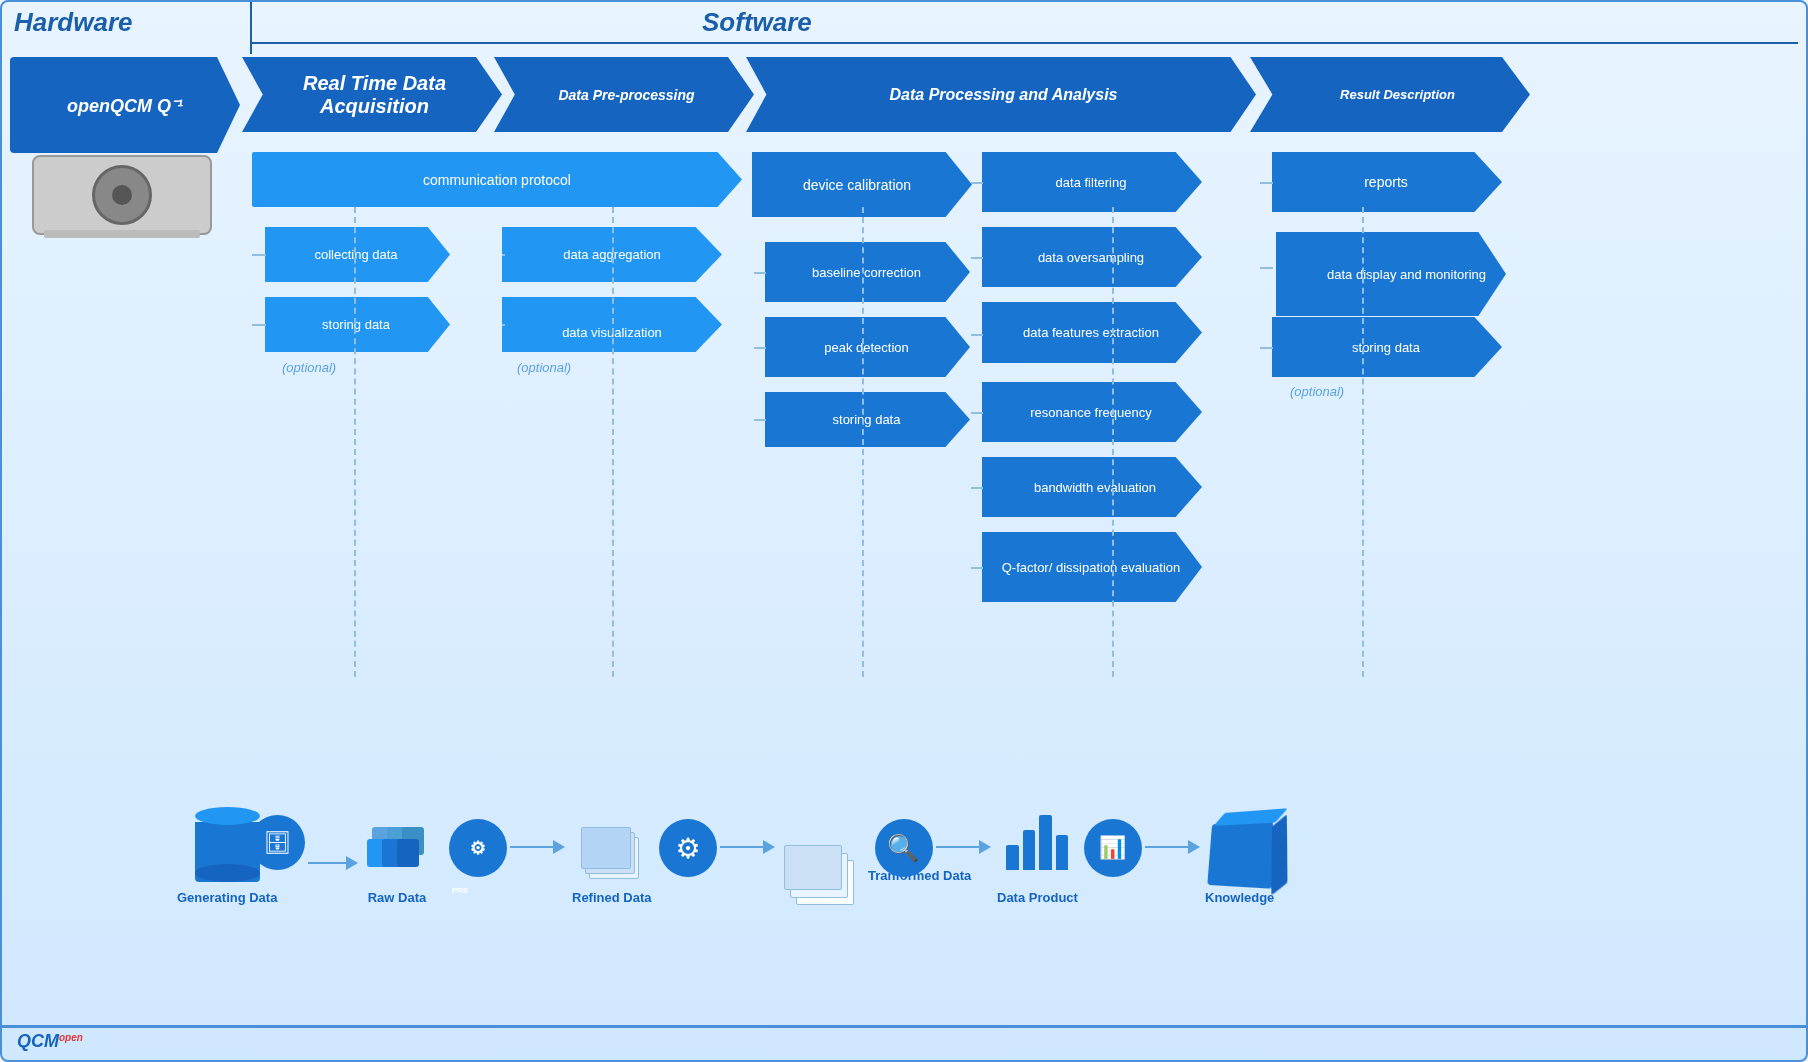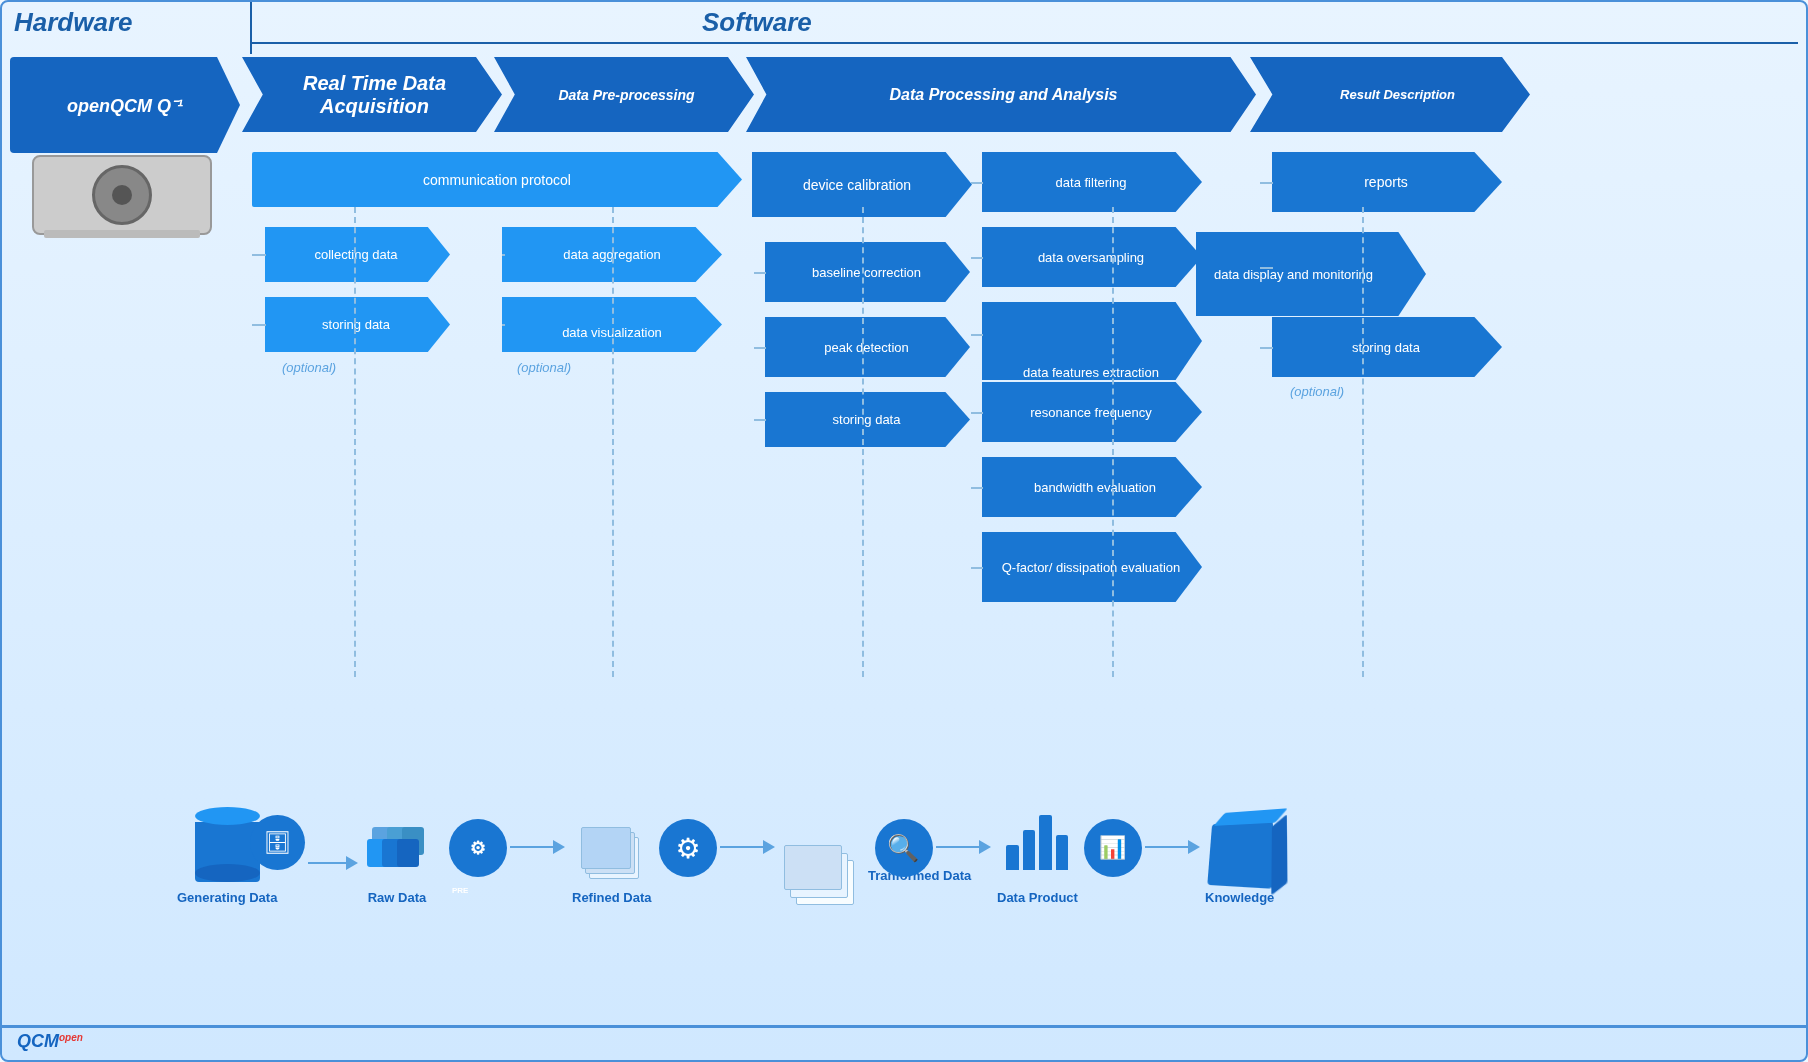--- a/index.html
+++ b/index.html
@@ -110,21 +110,21 @@
   <div style="position:absolute;top:205px;left:860px;width:1px;height:470px;border-left:2px dashed #90bde0;"></div>
 
   <div style="position:absolute;top:150px;left:980px;width:220px;height:60px;background:#1976d2;color:white;font-size:13px;display:flex;align-items:center;justify-content:center;text-align:center;clip-path:polygon(0% 0%, 88% 0%, 100% 50%, 88% 100%, 0% 100%);padding:0 20px 0 18px;">
     <span>data filtering</span>
   </div>
 
   <div style="position:absolute;top:225px;left:980px;width:220px;height:60px;background:#1976d2;color:white;font-size:13px;display:flex;align-items:center;justify-content:center;text-align:center;clip-path:polygon(0% 0%, 88% 0%, 100% 50%, 88% 100%, 0% 100%);padding:0 20px 0 18px;">
     <span>data oversampling</span>
   </div>
 
-  <div style="position:absolute;top:300px;left:980px;width:220px;height:78px;background:#1976d2;color:white;font-size:13px;display:flex;align-items:flex-end;justify-content:center;text-align:center;clip-path:polygon(0% 0%, 88% 0%, 100% 50%, 88% 100%, 0% 100%);padding:0 20px 0 18px;">
+  <div style="position:absolute;top:300px;left:980px;width:220px;height:61px;background:#1976d2;color:white;font-size:13px;display:flex;align-items:center;justify-content:center;text-align:center;clip-path:polygon(0% 0%, 88% 0%, 100% 50%, 88% 100%, 0% 100%);padding:0 20px 0 18px;">
     <span>data features extraction</span>
   </div>
 
   <div style="position:absolute;top:380px;left:980px;width:220px;height:60px;background:#1976d2;color:white;font-size:13px;display:flex;align-items:center;justify-content:center;text-align:center;clip-path:polygon(0% 0%, 88% 0%, 100% 50%, 88% 100%, 0% 100%);padding:0 20px 0 18px;">
     <span>resonance frequency</span>
   </div>
 
   <div style="position:absolute;top:455px;left:980px;width:220px;height:60px;background:#1976d2;color:white;font-size:13px;display:flex;align-items:center;justify-content:center;text-align:center;clip-path:polygon(0% 0%, 88% 0%, 100% 50%, 88% 100%, 0% 100%);padding:0 20px 0 26px;">
     <span>bandwidth evaluation</span>
   </div>
@@ -132,21 +132,21 @@
   <div style="position:absolute;top:530px;left:980px;width:220px;height:70px;background:#1976d2;color:white;font-size:13px;display:flex;align-items:center;justify-content:center;text-align:center;clip-path:polygon(0% 0%, 88% 0%, 100% 50%, 88% 100%, 0% 100%);padding:0 20px 0 18px;">
     <span>Q-factor/ dissipation evaluation</span>
   </div>
 
   <div style="position:absolute;top:205px;left:1110px;width:1px;height:470px;border-left:2px dashed #90bde0;"></div>
 
   <div style="position:absolute;top:150px;left:1270px;width:230px;height:60px;background:#1976d2;color:white;font-size:14px;display:flex;align-items:center;justify-content:center;text-align:center;clip-path:polygon(0% 0%, 88% 0%, 100% 50%, 88% 100%, 0% 100%);padding:0 20px 0 18px;">
     <span>reports</span>
   </div>
 
-  <div style="position:absolute;top:230px;left:1194px;width:230px;height:84px;background:#1976d2;color:white;font-size:13px;display:flex;align-items:center;justify-content:flex-start;text-align:center;clip-path:polygon(0% 0%, 88% 0%, 100% 50%, 88% 100%, 0% 100%);padding:0 20px 0 18px;">
+  <div style="position:absolute;top:230px;left:1274px;width:230px;height:84px;background:#1976d2;color:white;font-size:13px;display:flex;align-items:center;justify-content:flex-end;text-align:center;clip-path:polygon(0% 0%, 88% 0%, 100% 50%, 88% 100%, 0% 100%);padding:0 20px 0 18px;">
     <span>data display and monitoring</span>
   </div>
 
   <div style="position:absolute;top:315px;left:1270px;width:230px;height:60px;background:#1976d2;color:white;font-size:13px;display:flex;align-items:center;justify-content:center;text-align:center;clip-path:polygon(0% 0%, 88% 0%, 100% 50%, 88% 100%, 0% 100%);padding:0 20px 0 18px;">
     <span>storing data</span>
   </div>
 
   <div style="position:absolute;top:382px;left:1288px;color:#5ba3e0;font-size:13px;font-style:italic;">(optional)</div>
 
   <div style="position:absolute;top:205px;left:1360px;width:1px;height:470px;border-left:2px dashed #90bde0;"></div>

